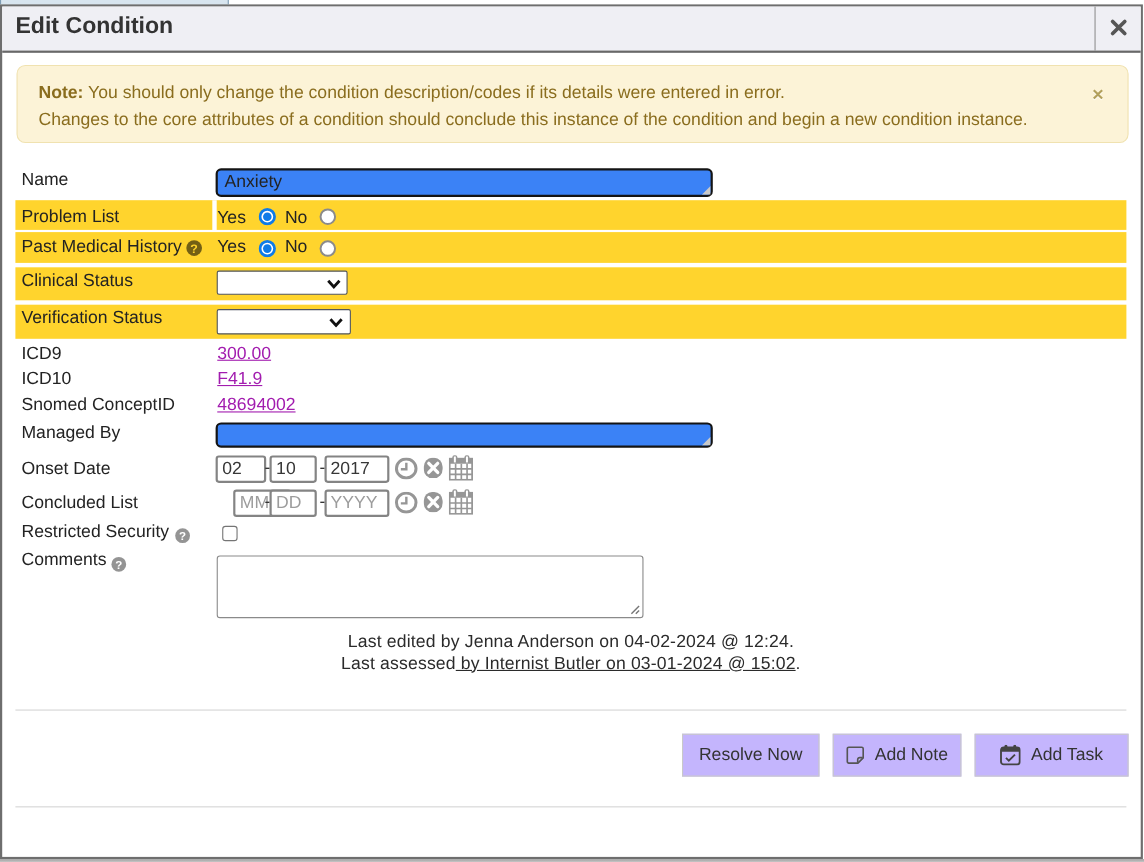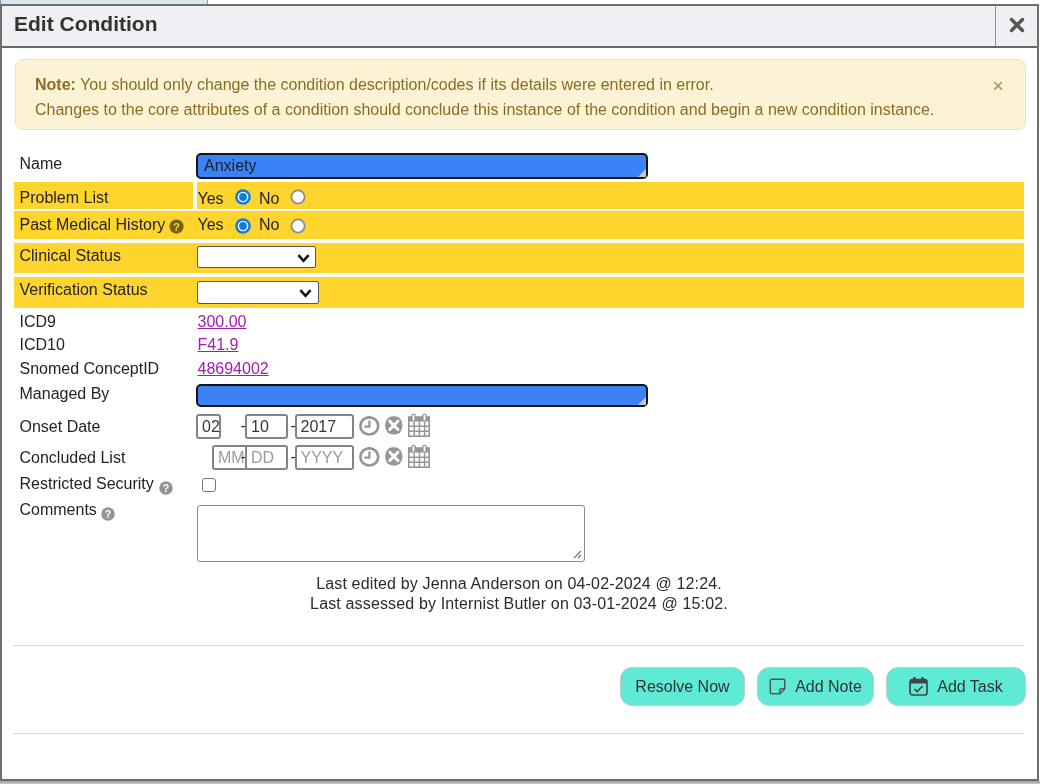--- a/index.html
+++ b/index.html
@@ -16,21 +16,21 @@
 .lnk{color:#a21caf;text-decoration:underline}
 .inpD{position:absolute;background:#3b82f6;border:2px solid #141414;border-radius:5px;box-sizing:border-box}
 .inpG{position:absolute;background:#fff;border:2px solid #848484;border-radius:3px;font-size:16px;color:#373737;padding:0 0 0 4px;line-height:21px;box-sizing:border-box}
 .ph{color:#9c9c9c}
 .sel{position:absolute;background:#fff;border:1.5px solid #51565f;border-radius:2px;box-sizing:border-box}
 .hyp{position:absolute;font-size:16px;color:#333}
 .hlp{display:inline-block;vertical-align:-3px;margin-left:4px}
 #ctr{position:absolute;left:14px;top:574px;width:1010px;text-align:center;line-height:19.5px;color:#2b2b2b;letter-spacing:0.15px}
 .hr{position:absolute;left:14px;width:1010px;height:1px;background:#d5d5d5}
 #btns{position:absolute;left:14px;top:667px;width:1012px;height:39px;display:flex;justify-content:flex-end;gap:12px}
-.btn{height:39px;border:1px solid #c9c9c9;border-radius:12px;background:#5eead4;color:#333;font-size:16px;display:flex;align-items:center;justify-content:center;gap:9px;box-sizing:border-box}
+.btn{height:39px;border:1px solid #c9c9c9;border-radius:0;background:#c4b5fd;color:#333;font-size:16px;display:flex;align-items:center;justify-content:center;gap:9px;box-sizing:border-box}
 svg{display:block}
 .ico{position:absolute}
 </style></head>
 <body>
 <div id="topblue"></div>
 <div style="position:absolute;left:0;top:781px;width:1040px;height:3px;background:linear-gradient(#9e9e9e,#cccccc)"></div>
 <div id="dialog"></div>
 <div id="hdr"></div>
 <div id="title">Edit Condition</div>
 <div id="closebox">
@@ -98,21 +98,21 @@
 <div class="val" style="top:359.5px"><span class="lnk">48694002</span></div>
 
 <div class="lbl" style="top:385px">Managed By</div>
 <div class="inpD" style="left:196px;top:383.5px;width:452px;height:23px">
     <svg style="position:absolute;right:0;bottom:0" width="8" height="8" viewBox="0 0 8 8">
       <polygon points="8,0 8,8 0,8" fill="#c9c9c9"></polygon>
     </svg>
   </div>
 
 <div class="lbl" style="top:417.5px">Onset Date</div>
-<div class="inpG" style="left:196px;top:414px;width:25px;height:25px">02</div>
+<div class="inpG" style="left:196px;top:414px;width:46px;height:25px">02</div>
 <div class="hyp" style="left:240.5px;top:417px">-</div>
 <div class="inpG" style="left:245px;top:414px;width:43px;height:25px">10</div>
 <div class="hyp" style="left:290.5px;top:417px">-</div>
 <div class="inpG" style="left:294.5px;top:414px;width:59px;height:25px">2017</div>
 <g id="icons1"></g>
 <svg class="ico" style="left:358.5px;top:415.5px" width="21" height="20" viewBox="0 0 21 20">
     <ellipse cx="10.3" cy="9.9" rx="8.9" ry="8.6" fill="#fff" stroke="#969696" stroke-width="2.7"></ellipse>
     <path d="M10.4 4.6 L10.4 10.6 L5.4 10.6" stroke="#969696" stroke-width="2.2" fill="none"></path>
   </svg>
 <svg class="ico" style="left:384.5px;top:415.8px" width="18" height="19" viewBox="0 0 18 19">
@@ -162,21 +162,21 @@
 <div class="lbl" style="top:501px">Comments<span class="hlp" style="vertical-align:-5.5px"><svg width="14" height="14" viewBox="0 0 16 16">
         <circle cx="8" cy="8" r="7.7" fill="rgba(0,0,0,0.42)"></circle>
         <text x="8" y="12.4" font-size="12" font-weight="bold" fill="#fff" text-anchor="middle" font-family="Liberation Sans">?</text>
       </svg></span></div>
 <div class="abs" style="left:197px;top:504.5px;width:388px;height:57.5px;border:1.5px solid #8a8a8a;border-radius:3px;background:#fff;box-sizing:border-box">
     <svg style="position:absolute;right:2px;bottom:2px" width="9" height="9" viewBox="0 0 9 9">
       <path d="M8 1 L1 8 M8 5 L5 8" stroke="#777" stroke-width="1.3"></path>
     </svg>
   </div>
 
-<div id="ctr">Last edited by Jenna Anderson on 04-02-2024 @ 12:24.<br>Last assessed<span style=""> by Internist Butler on 03-01-2024 @ 15:02</span>.</div>
+<div id="ctr">Last edited by Jenna Anderson on 04-02-2024 @ 12:24.<br>Last assessed<span style="text-decoration:underline"> by Internist Butler on 03-01-2024 @ 15:02</span>.</div>
 
 <div class="hr" style="top:645px"></div>
 <div id="btns">
 <div class="btn" style="width:125px">Resolve Now</div>
 <div class="btn" style="width:117px"><svg width="17" height="17" viewBox="0 0 16 16">
         <path d="M2.5 1.2 h11 a1.3 1.3 0 0 1 1.3 1.3 v7.8 L10.3 14.8 h-7.8 A1.3 1.3 0 0 1 1.2 13.5 v-11 A1.3 1.3 0 0 1 2.5 1.2 Z" fill="none" stroke="#555" stroke-width="1.4"></path>
         <path d="M14.4 10.1 h-2.6 a1.7 1.7 0 0 0 -1.7 1.7 v2.6" fill="none" stroke="#555" stroke-width="1.4"></path>
       </svg>Add Note</div>
 <div class="btn" style="width:140px"><svg width="19" height="19" viewBox="0 0 19 19">
         <rect x="1" y="2.5" width="17" height="15.5" rx="2.5" fill="none" stroke="#444" stroke-width="1.7"></rect>

